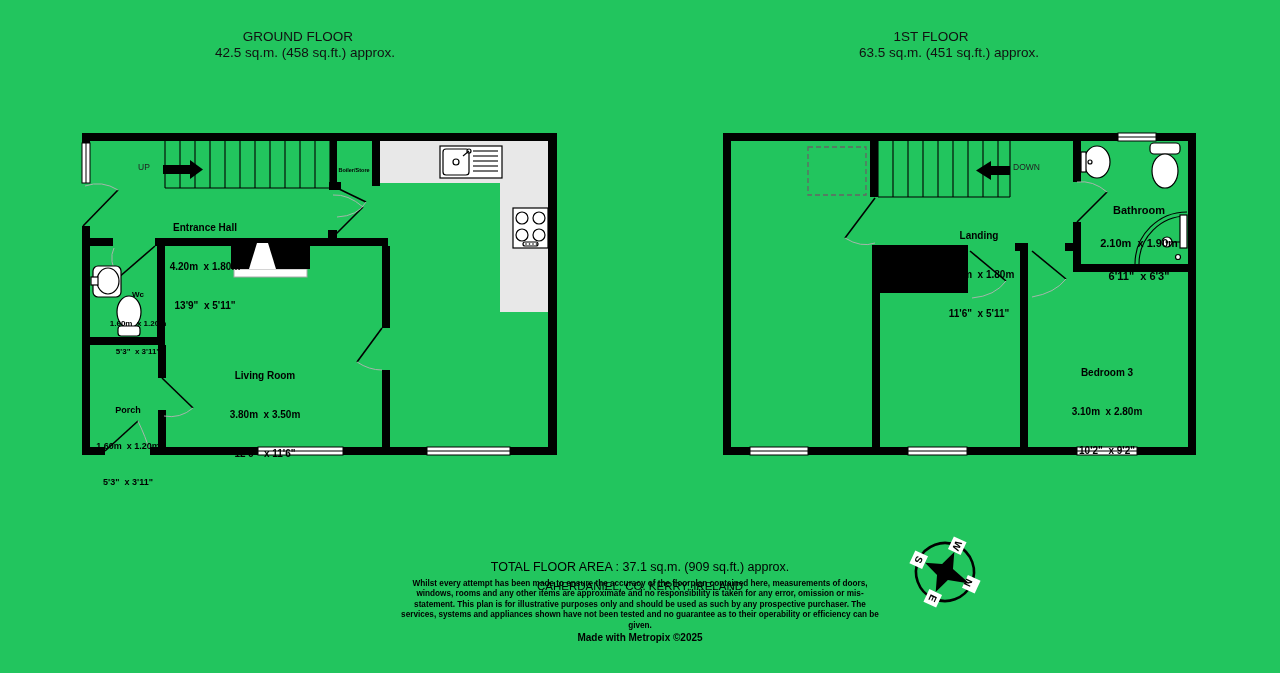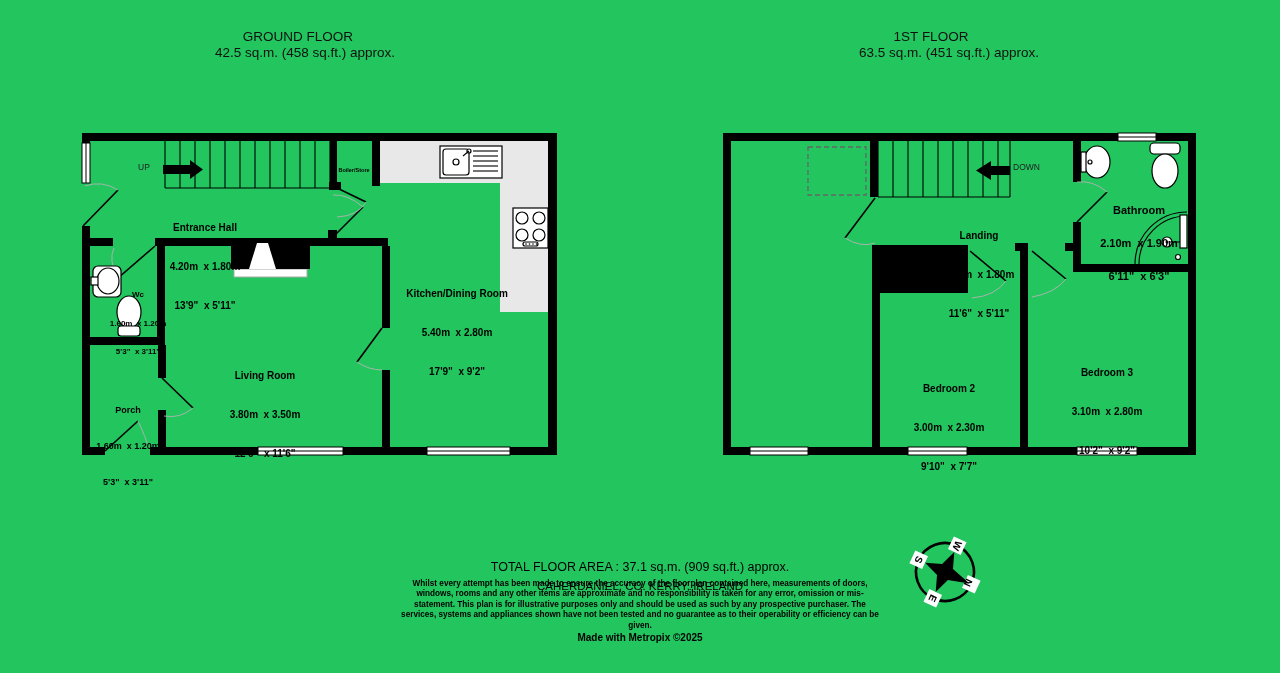--- a/index.html
+++ b/index.html
@@ -263,44 +263,34 @@
   <div class="lbl mid" style="left:128px;top:380px;">
     <span>Porch</span>
     <span>1.60m  x 1.20m</span>
     <span>5'3"  x 3'11"</span>
   </div>
   <div class="lbl" style="left:265px;top:343px;">
     <span>Living Room</span>
     <span>3.80m  x 3.50m</span>
     <span>12'6"  x 11'6"</span>
   </div>
-  <div class="lbl" style="left:457px;top:261px;">
-    <span>Kitchen/Dining Room</span>
-    <span>5.40m  x 2.80m</span>
-    <span>17'9"  x 9'2"</span>
-  </div>
   <div class="lbl tiny" style="left:354px;top:155px;">
     <span>Boiler/Store</span>
   </div>
   <div class="stairlbl" style="left:138px;top:162px;">UP</div>
 
   <div class="lbl" style="left:979px;top:203px;">
     <span>Landing</span>
     <span>5.26m  x 1.80m</span>
     <span>11'6"  x 5'11"</span>
   </div>
   <div class="lbl bath" style="left:1139px;top:183px;">
     <span>Bathroom</span>
     <span>2.10m  x 1.90m</span>
     <span>6'11"  x 6'3"</span>
-  </div>
-  <div class="lbl" style="left:949px;top:356px;">
-    <span>Bedroom 2</span>
-    <span>3.00m  x 2.30m</span>
-    <span>9'10"  x 7'7"</span>
   </div>
   <div class="lbl" style="left:1107px;top:340px;">
     <span>Bedroom 3</span>
     <span>3.10m  x 2.80m</span>
     <span>10'2"  x 9'2"</span>
   </div>
   <div class="stairlbl" style="left:1013px;top:162px;">DOWN</div>
 
   <div class="footer-line addr" style="top:536px;margin-top:44px;">CAHERDANIEL, CO. KERRY, IRELAND</div>
   <div class="footer-line total" style="top:560px;">TOTAL FLOOR AREA : 37.1 sq.m. (909 sq.ft.) approx.</div>

